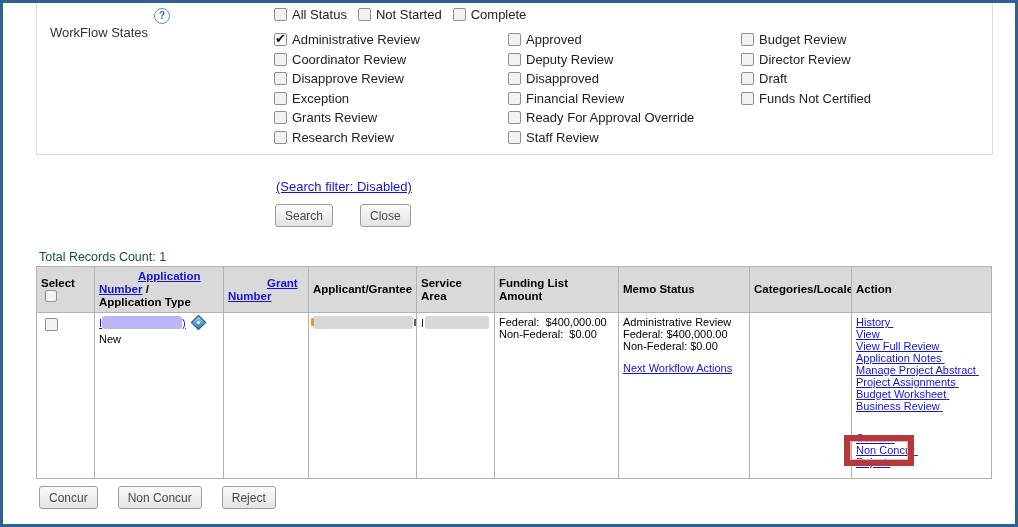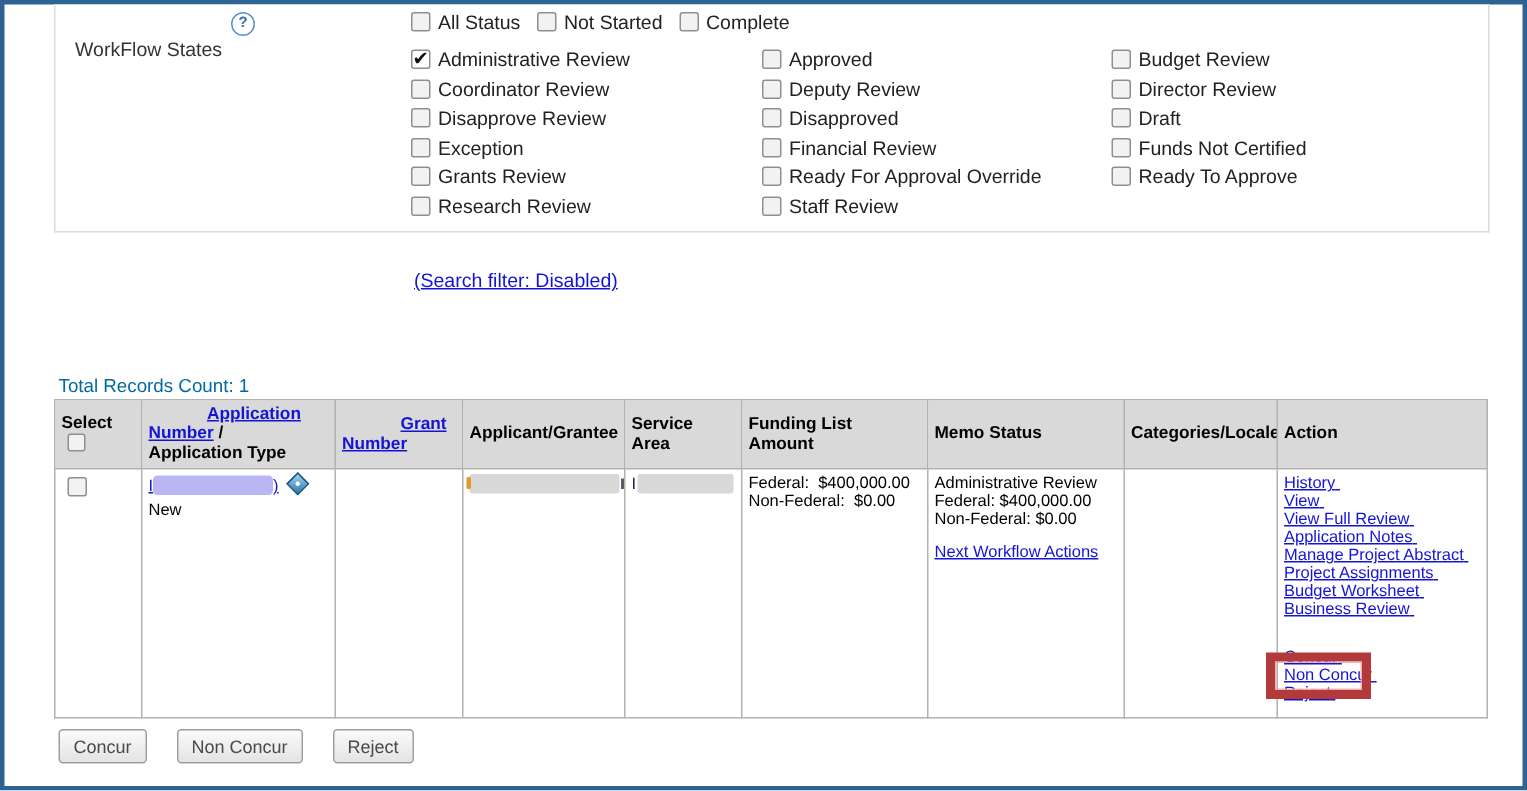--- a/index.html
+++ b/index.html
@@ -26,21 +26,21 @@
   .col2{left:471px;top:29px;}
   .col3{left:704px;top:29px;}
 
   
   a{cursor:pointer;}
   .filter-link{position:absolute;left:273px;top:176px;font-size:13px;color:#1414d4;text-decoration:underline;}
   .search-close{position:absolute;left:272px;top:201px;display:flex;gap:27px;}
   .btn{height:23px;padding:0 9px;font-size:12px;color:#4a4a4a;background:linear-gradient(#fbfbfb,#e3e3e3);
     border:1px solid #9d9d9d;border-radius:3px;font-family:inherit;cursor:pointer;}
 
-  .records-count{position:absolute;left:36px;top:247px;font-size:12.5px;color:#0369a1;}
+  .records-count{position:absolute;left:36px;top:247px;font-size:12.5px;color:#14532d;}
 
   
   .results-table{position:absolute;left:33px;top:263px;width:955px;border-collapse:collapse;
     table-layout:fixed;font-size:11px;}
   .results-table th,.results-table td{border:1px solid #b2b2b2;padding:3px 4px;text-align:left;
     box-sizing:border-box;overflow:hidden;}
   .results-table thead th{background:#d9d9d9;font-weight:bold;font-size:11.5px;line-height:13px;
     height:34px;vertical-align:middle;color:#000;}
   .results-table tbody td{height:166px;vertical-align:top;line-height:12px;color:#000;}
   .hlink{color:#1414d4;text-decoration:underline;font-weight:bold;margin-left:39px;}
@@ -169,29 +169,29 @@
         <span>Director Review</span>
       </label>
       <label class="cb">
         <input type="checkbox" style="">
         <span>Draft</span>
       </label>
       <label class="cb">
         <input type="checkbox" style="">
         <span>Funds Not Certified</span>
       </label>
-      <label class="cb">
-        <input type="checkbox" style="">
-        <span>Ready To Approve</span>
-      </label>
     </div>
   </div>
 
   <a class="filter-link">(Search filter: Disabled)</a>
 
+  <div class="search-close">
+    <button class="btn">Search</button>
+    <button class="btn">Close</button>
+  </div>
 
   <div class="records-count">Total Records Count: 1</div>
 
   <table class="results-table">
     <colgroup>
       <col style="width:58px">
         <col style="width:129px">
         <col style="width:85px">
         <col style="width:108px">
       <col style="width:78px">

